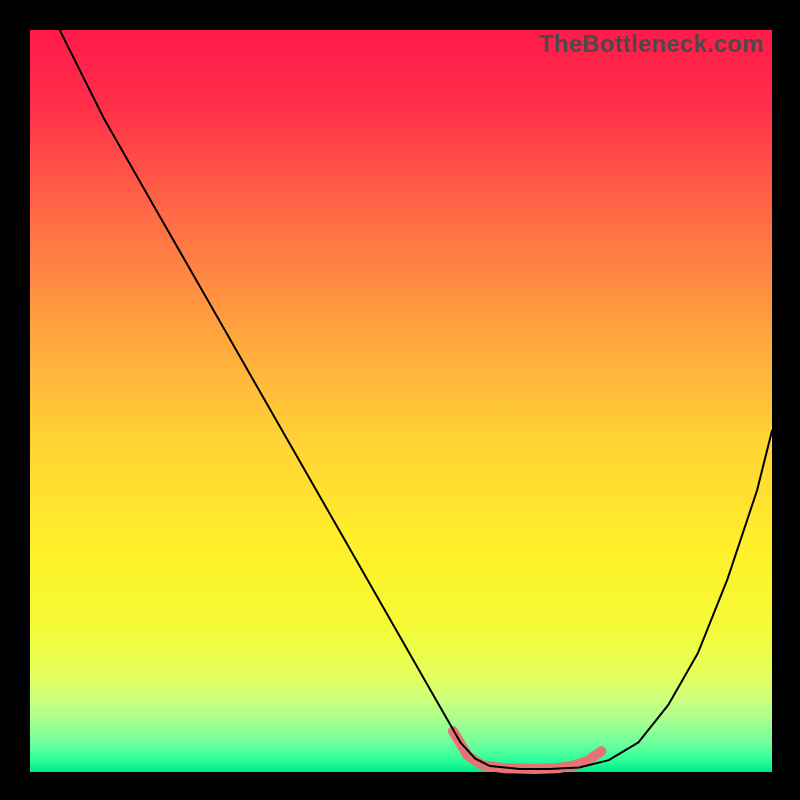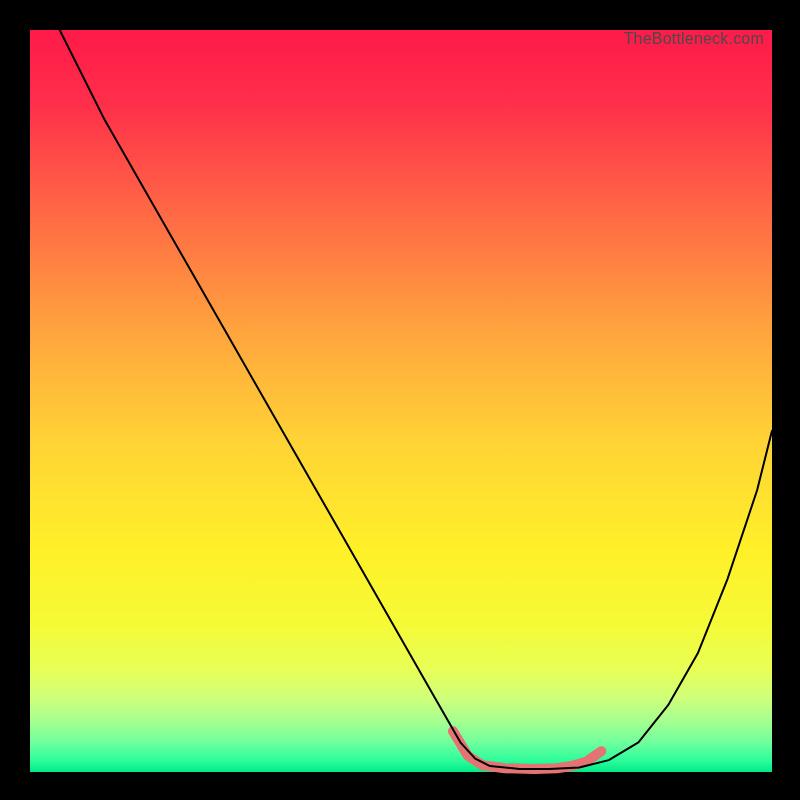--- a/index.html
+++ b/index.html
@@ -23,22 +23,22 @@
   }
   .gradient-bg {
     position: absolute;
     inset: 0;
   }
   .watermark {
     position: absolute;
     top: 0;
     right: 8px;
     font-family: Arial, Helvetica, sans-serif;
-    font-size: 16px;
-    font-weight: 400;
+    font-size: 24px;
+    font-weight: 700;
     color: #4a4a4a;
     letter-spacing: 0.2px;
     user-select: none;
   }
   svg.curve {
     position: absolute;
     inset: 0;
     width: 100%;
     height: 100%;
     overflow: visible;

